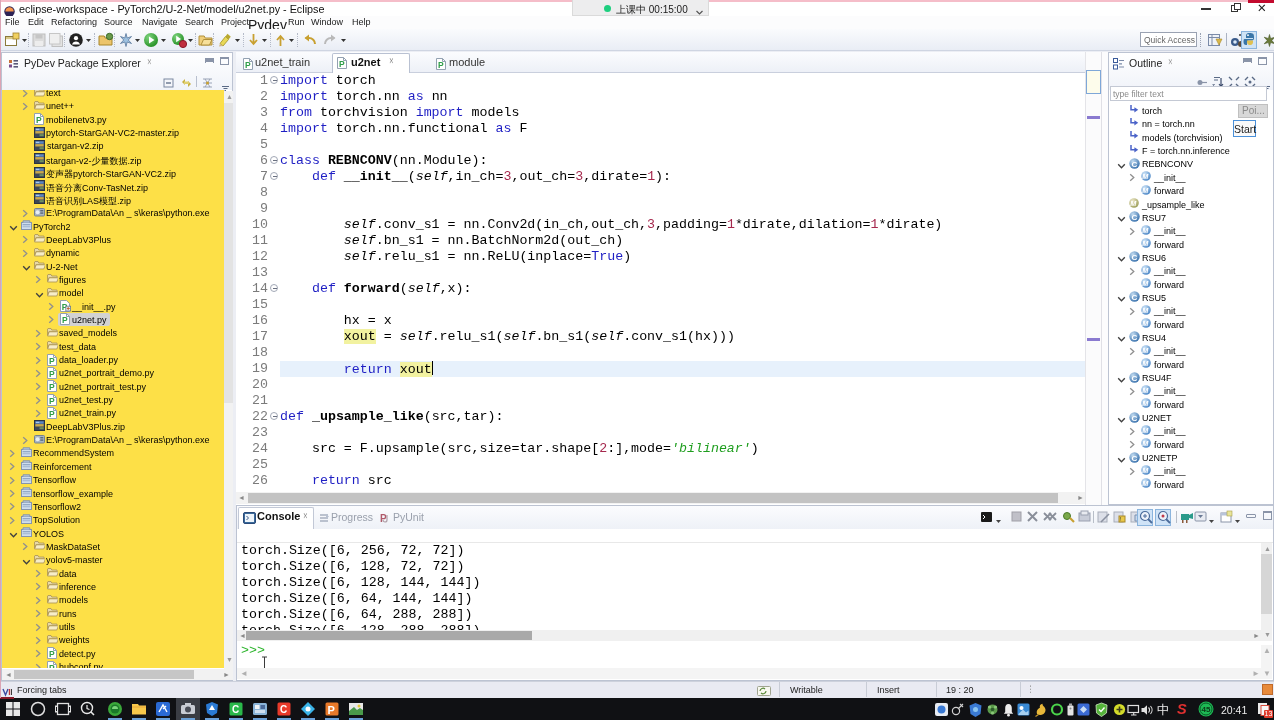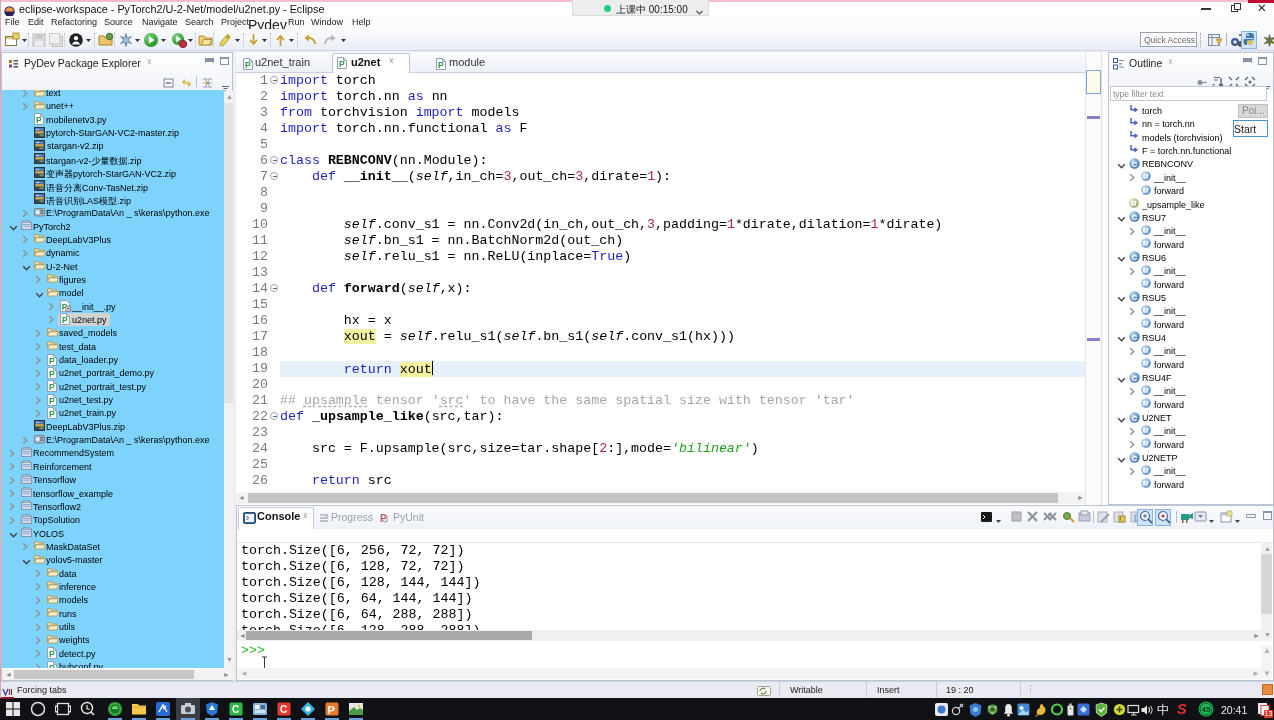--- a/index.html
+++ b/index.html
@@ -201,21 +201,21 @@
       </svg></div>
     <div class="abs" style="left:196px;top:76px;width:1px;height:11px;background:#b8bfce"></div>
     <div class="abs" style="left:201px;top:75px"><svg width="13" height="12" viewBox="0 0 13 12">
         <path d="M2 2 h9 M2 6 h9 M2 10 h9" stroke="#9aa4b8" stroke-width="1.2"></path>
         <path d="M4 2 l5 8 M9 2 l-5 8" stroke="#8a94a8" stroke-width="0.8"></path>
         <circle cx="6.5" cy="6" r="1.5" fill="#c8a030"></circle>
       </svg></div>
     <div class="abs" style="left:221px;top:78px"><svg width="9" height="7" viewBox="0 0 9 7">
         <path d="M1 1.5 h7 M2.5 3.5 h4 M3.5 5.5 h1.5" stroke="#5a6a85" stroke-width="1.1"></path>
       </svg></div>
-    <div class="abs" style="left:2px;top:90px;width:222px;height:578px;overflow:hidden;background:#7dd3fc">
+    <div class="abs" style="left:2px;top:90px;width:222px;height:578px;overflow:hidden;background:#fde047">
       <div class="trow" style="left:0;top:-3.5px;width:222px">
         <span class="tic" style="left:20px;top:2px"><svg width="6" height="9" viewBox="0 0 6 9">
             <path d="M1.2 1.2 L4.8 4.5 L1.2 7.8" fill="none" stroke="#8f8f8f" stroke-width="1.3"></path>
           </svg></span>
         <span class="tic" style="left:32px"><svg width="11" height="10" viewBox="0 0 11 10">
             <path d="M0.5 2 L0.5 8.5 L2 4.5 L10 4.5 L10 3 L4.8 3 L4 1.5 L1 1.5 Z" fill="#e8d9a8" stroke="#b09a5a" stroke-width="0.9"></path>
             <path d="M2.2 4.8 L11.5 4.8 L9.8 9 L0.6 9 Z" fill="#f7edc8" stroke="#b09a5a" stroke-width="0.9"></path>
           </svg></span>
         <span class="ttx" style="left:44px">text</span>
       </div>
@@ -743,21 +743,20 @@
     <div class="ln" style="top:297px">15</div>
     <div class="ln" style="top:313px">16</div>
     <div class="cl" style="top:313px">&nbsp;&nbsp;&nbsp;&nbsp;&nbsp;&nbsp;&nbsp;&nbsp;hx&nbsp;=&nbsp;x</div>
     <div class="ln" style="top:329px">17</div>
     <div class="cl" style="top:329px">&nbsp;&nbsp;&nbsp;&nbsp;&nbsp;&nbsp;&nbsp;&nbsp;<span class="hl">xout</span>&nbsp;=&nbsp;<span class="slf">self</span>.relu_s1(<span class="slf">self</span>.bn_s1(<span class="slf">self</span>.conv_s1(hx)))</div>
     <div class="ln" style="top:345px">18</div>
     <div class="ln" style="top:361px">19</div>
     <div class="cl" style="top:361px">&nbsp;&nbsp;&nbsp;&nbsp;&nbsp;&nbsp;&nbsp;&nbsp;<span class="kw">return</span>&nbsp;<span class="hl">xout</span><span style="display:inline-block;width:1.5px;height:14px;background:#000;vertical-align:-2px"></span></div>
     <div class="ln" style="top:377px">20</div>
     <div class="ln" style="top:393px">21</div>
-    <div class="cl" style="top:393px"><span class="cm">##&nbsp;<u class="wavy">upsample</u>&nbsp;tensor&nbsp;'<u class="wavy">src</u>'&nbsp;to&nbsp;have&nbsp;the&nbsp;same&nbsp;spatial&nbsp;size&nbsp;with&nbsp;tensor&nbsp;'tar'</span></div>
     <div class="ln" style="top:409px">22</div>
     <div class="fold" style="top:412px"></div>
     <div class="cl" style="top:409px"><span class="kw">def</span>&nbsp;<span class="b">_upsample_like</span>(src,tar):</div>
     <div class="ln" style="top:425px">23</div>
     <div class="ln" style="top:441px">24</div>
     <div class="cl" style="top:441px">&nbsp;&nbsp;&nbsp;&nbsp;src&nbsp;=&nbsp;F.upsample(src,size=tar.shape[<span class="num">2</span>:],mode=<span class="str">'bilinear'</span>)</div>
     <div class="ln" style="top:457px">25</div>
     <div class="ln" style="top:473px">26</div>
     <div class="cl" style="top:473px">&nbsp;&nbsp;&nbsp;&nbsp;<span class="kw">return</span>&nbsp;src</div>
     <style>.wavy{text-decoration:underline;text-decoration-style:dashed;text-decoration-color:#b0b0b0;text-underline-offset:2px}</style>
@@ -822,21 +821,21 @@
             <path d="M2 0 L2 4.8 L6 4.8" fill="none" stroke="#4a62c8" stroke-width="1.5"></path>
             <path d="M5.4 2.2 L9.2 4.8 L5.4 7.4 Z" fill="#4a62c8"></path>
           </svg></span>
         <span class="ttx" style="left:33px">models (torchvision)</span>
       </div>
       <div class="trow" style="left:0;top:40.5px;width:164px">
         <span class="tic" style="left:20px"><svg width="12" height="9" viewBox="0 0 12 9">
             <path d="M2 0 L2 4.8 L6 4.8" fill="none" stroke="#4a62c8" stroke-width="1.5"></path>
             <path d="M5.4 2.2 L9.2 4.8 L5.4 7.4 Z" fill="#4a62c8"></path>
           </svg></span>
-        <span class="ttx" style="left:33px">F = torch.nn.functional</span>
+        <span class="ttx" style="left:33px">F = torch.nn.inference</span>
       </div>
       <div class="trow" style="left:0;top:53.9px;width:164px">
         <span class="tic" style="left:8px;top:3px"><svg width="9" height="6" viewBox="0 0 9 6">
             <path d="M1.2 1.2 L4.5 4.8 L7.8 1.2" fill="none" stroke="#404040" stroke-width="1.3"></path>
           </svg></span>
         <span class="tic" style="left:20px"><svg width="11" height="11" viewBox="0 0 11 11">
             <defs>
               <radialGradient id="gc" cx="35%" cy="30%" r="80%">
                 <stop offset="0" stop-color="#c3dcf1"></stop>
                 <stop offset="1" stop-color="#2f6aa8"></stop>
@@ -1202,21 +1201,21 @@
                 <stop offset="1" stop-color="#3f7ec2"></stop>
               </radialGradient>
             </defs>
             <circle cx="5" cy="5" r="4.8" fill="url(#gm)"></circle>
             <text x="1.2" y="7.8" font-size="7.2" font-weight="bold" font-style="italic" fill="#fff" font-family="Liberation Sans">M</text>
           </svg></span>
         <span class="ttx" style="left:45px">forward</span>
       </div>
     </div>
     <div class="abs" style="left:1238px;top:104px;width:30px;height:14px;background:#d8d8d8;border:1px solid #c0c0c0;font-size:10px;color:#8a8a8a;padding-left:3px">Poi...</div>
-    <div class="abs" style="left:1233px;top:120px;width:35px;height:17px;background:#fafafa;border:1.5px solid #4a90d9;font-size:10.5px;color:#222;text-align:left;padding-top:2px">Start</div>
+    <div class="abs" style="left:1233px;top:120px;width:23px;height:17px;background:#fafafa;border:1.5px solid #4a90d9;font-size:10.5px;color:#222;text-align:right;padding-top:2px">Start</div>
     <div class="abs" style="left:236px;top:505px;width:1038px;height:176px;background:#fff;border:1px solid #bcc3d2"></div>
     <div class="abs" style="left:237px;top:506px;width:1036px;height:23px;background:linear-gradient(#fbfcfe,#eef1f7)"></div>
     <div class="abs" style="left:238px;top:507px;width:76px;height:22px;background:#fff;border:1px solid #c2c8d6;border-bottom:none;border-radius:2px 2px 0 0"></div>
     <div class="abs" style="left:243px;top:510px"><svg width="13" height="12" viewBox="0 0 13 12">
         <rect x="0.5" y="0.5" width="12" height="11" rx="1.5" fill="#3a6a9a" stroke="#2a4a7a"></rect>
         <rect x="2" y="2" width="9" height="8" fill="#eef4fa"></rect>
         <path d="M3.5 4 L5.5 6 L3.5 8" fill="none" stroke="#3a5a8a" stroke-width="1"></path>
       </svg></div>
     <div class="abs" style="left:257px;top:510px;font-size:11px;font-weight:bold;color:#111">Console</div>
     <div class="abs" style="left:303px;top:511px;font-size:9px;color:#7a7a7a">☓</div>

